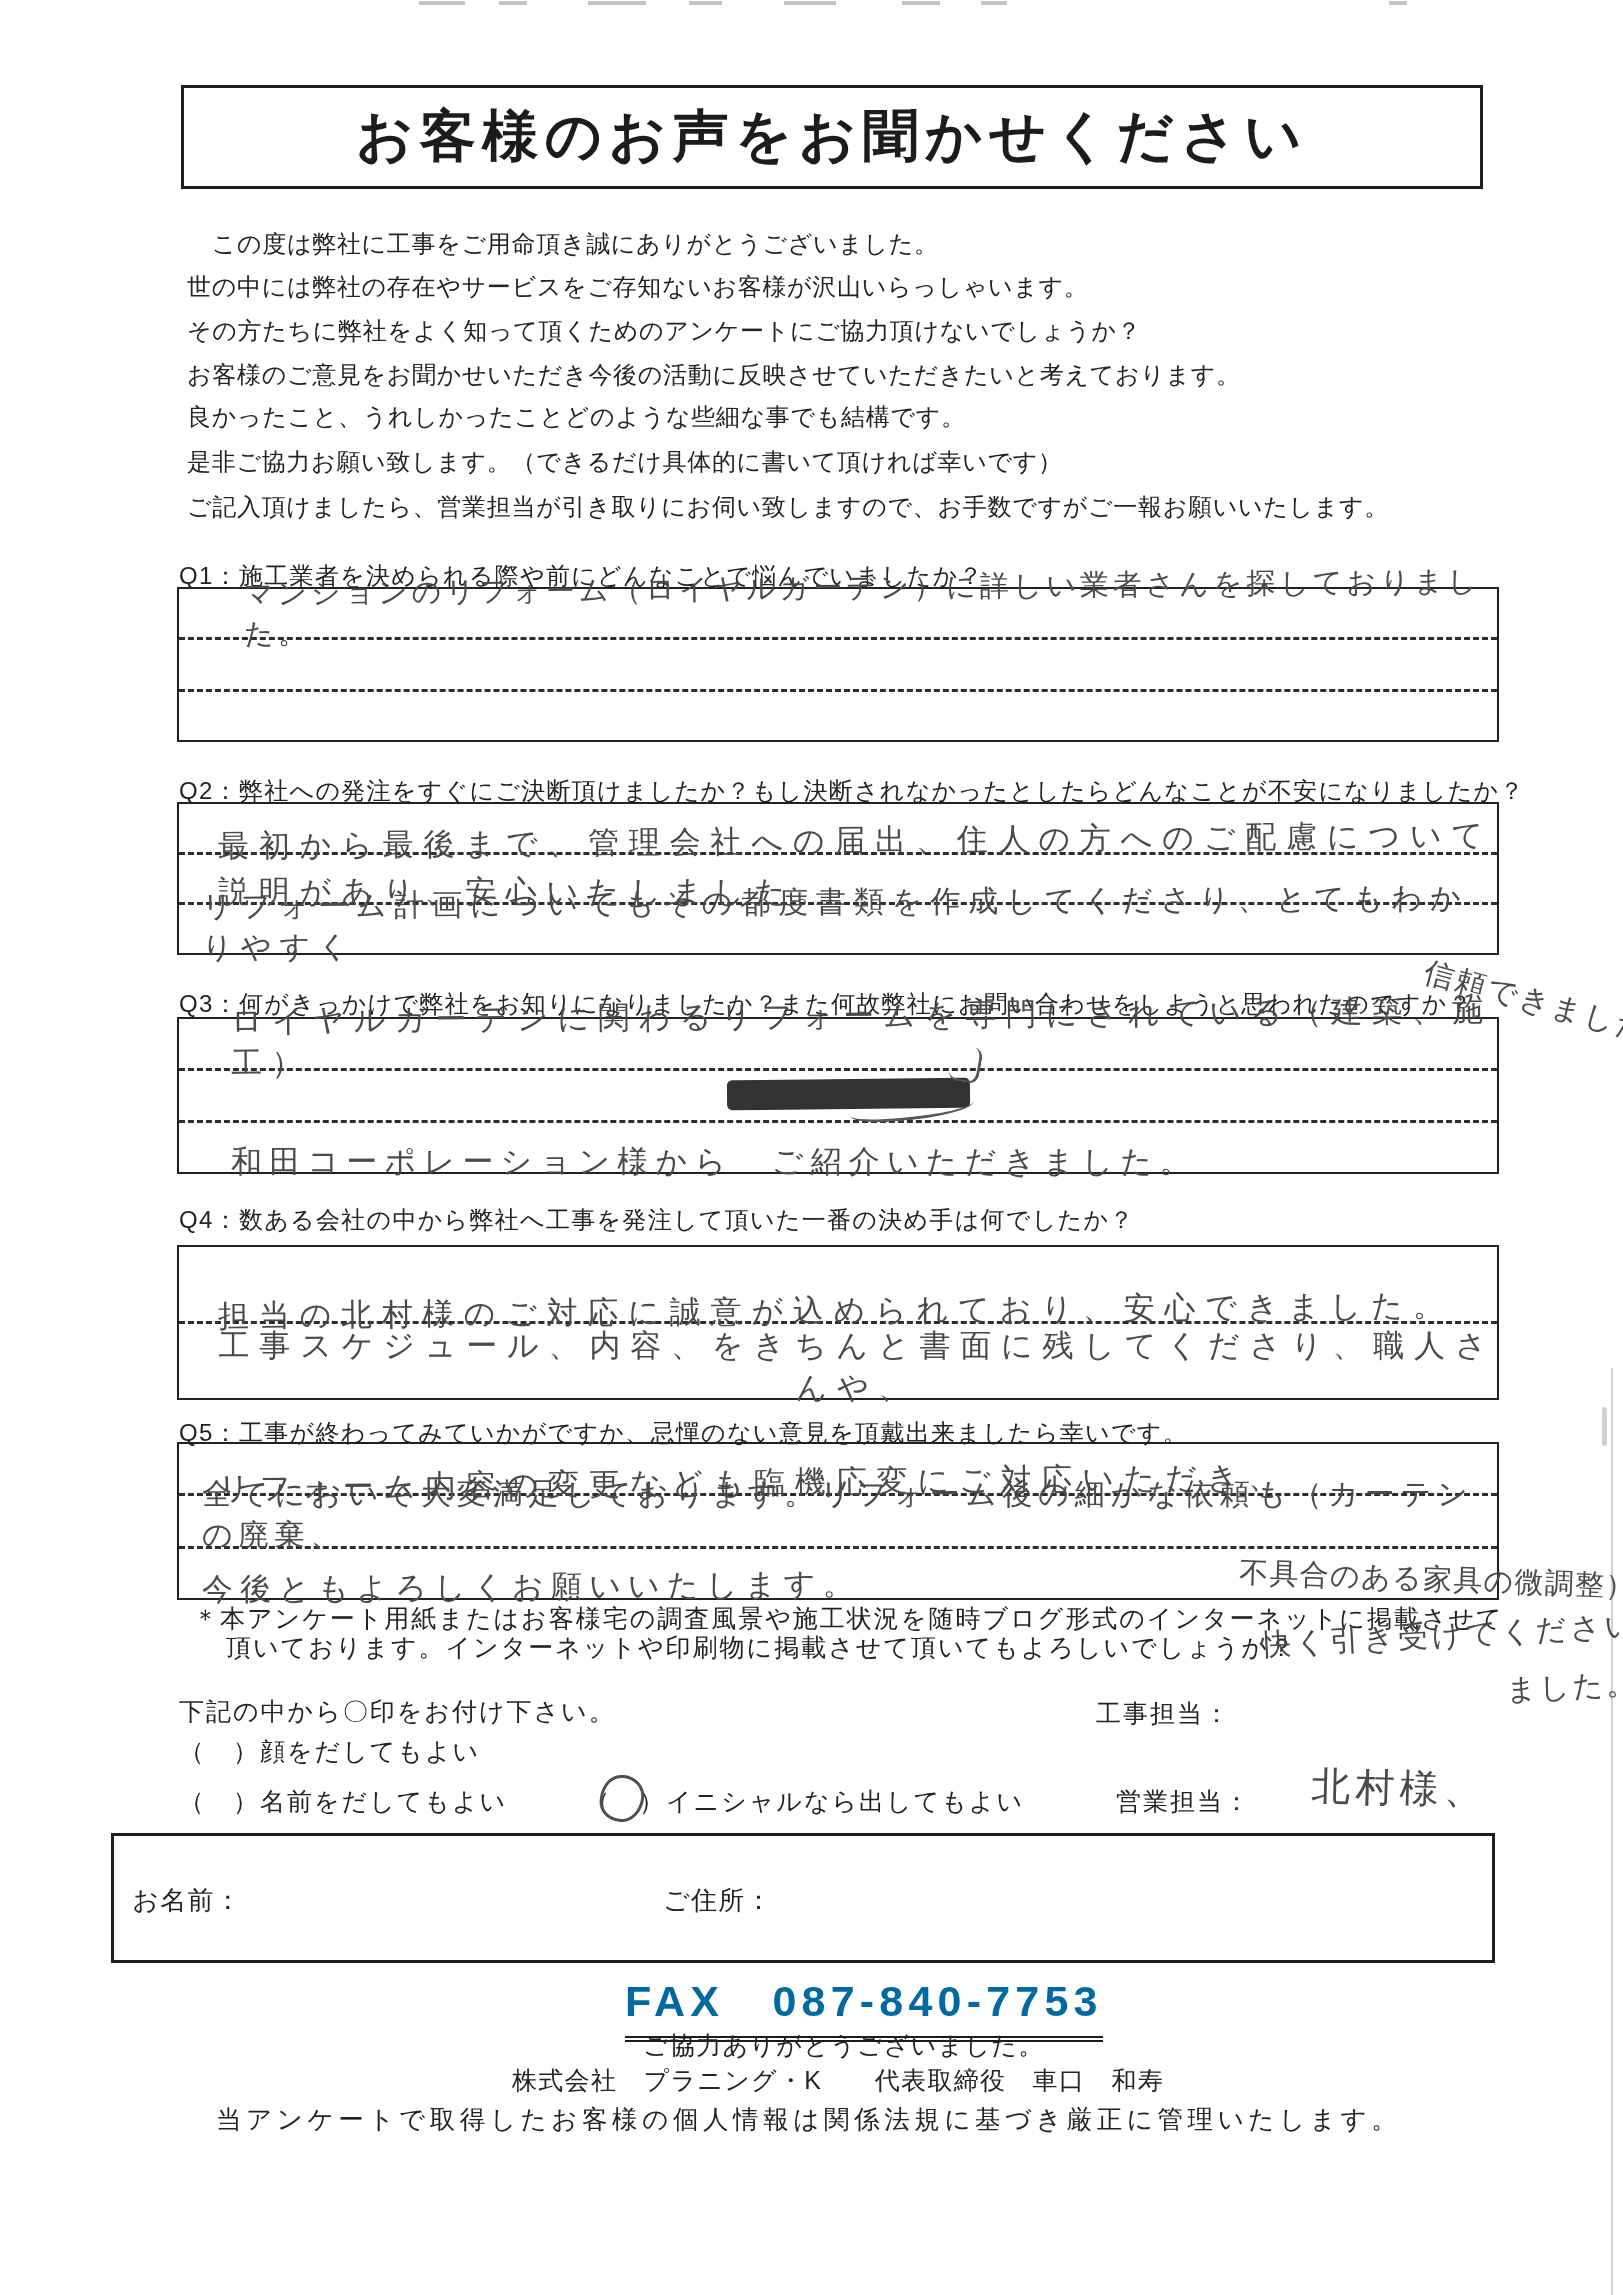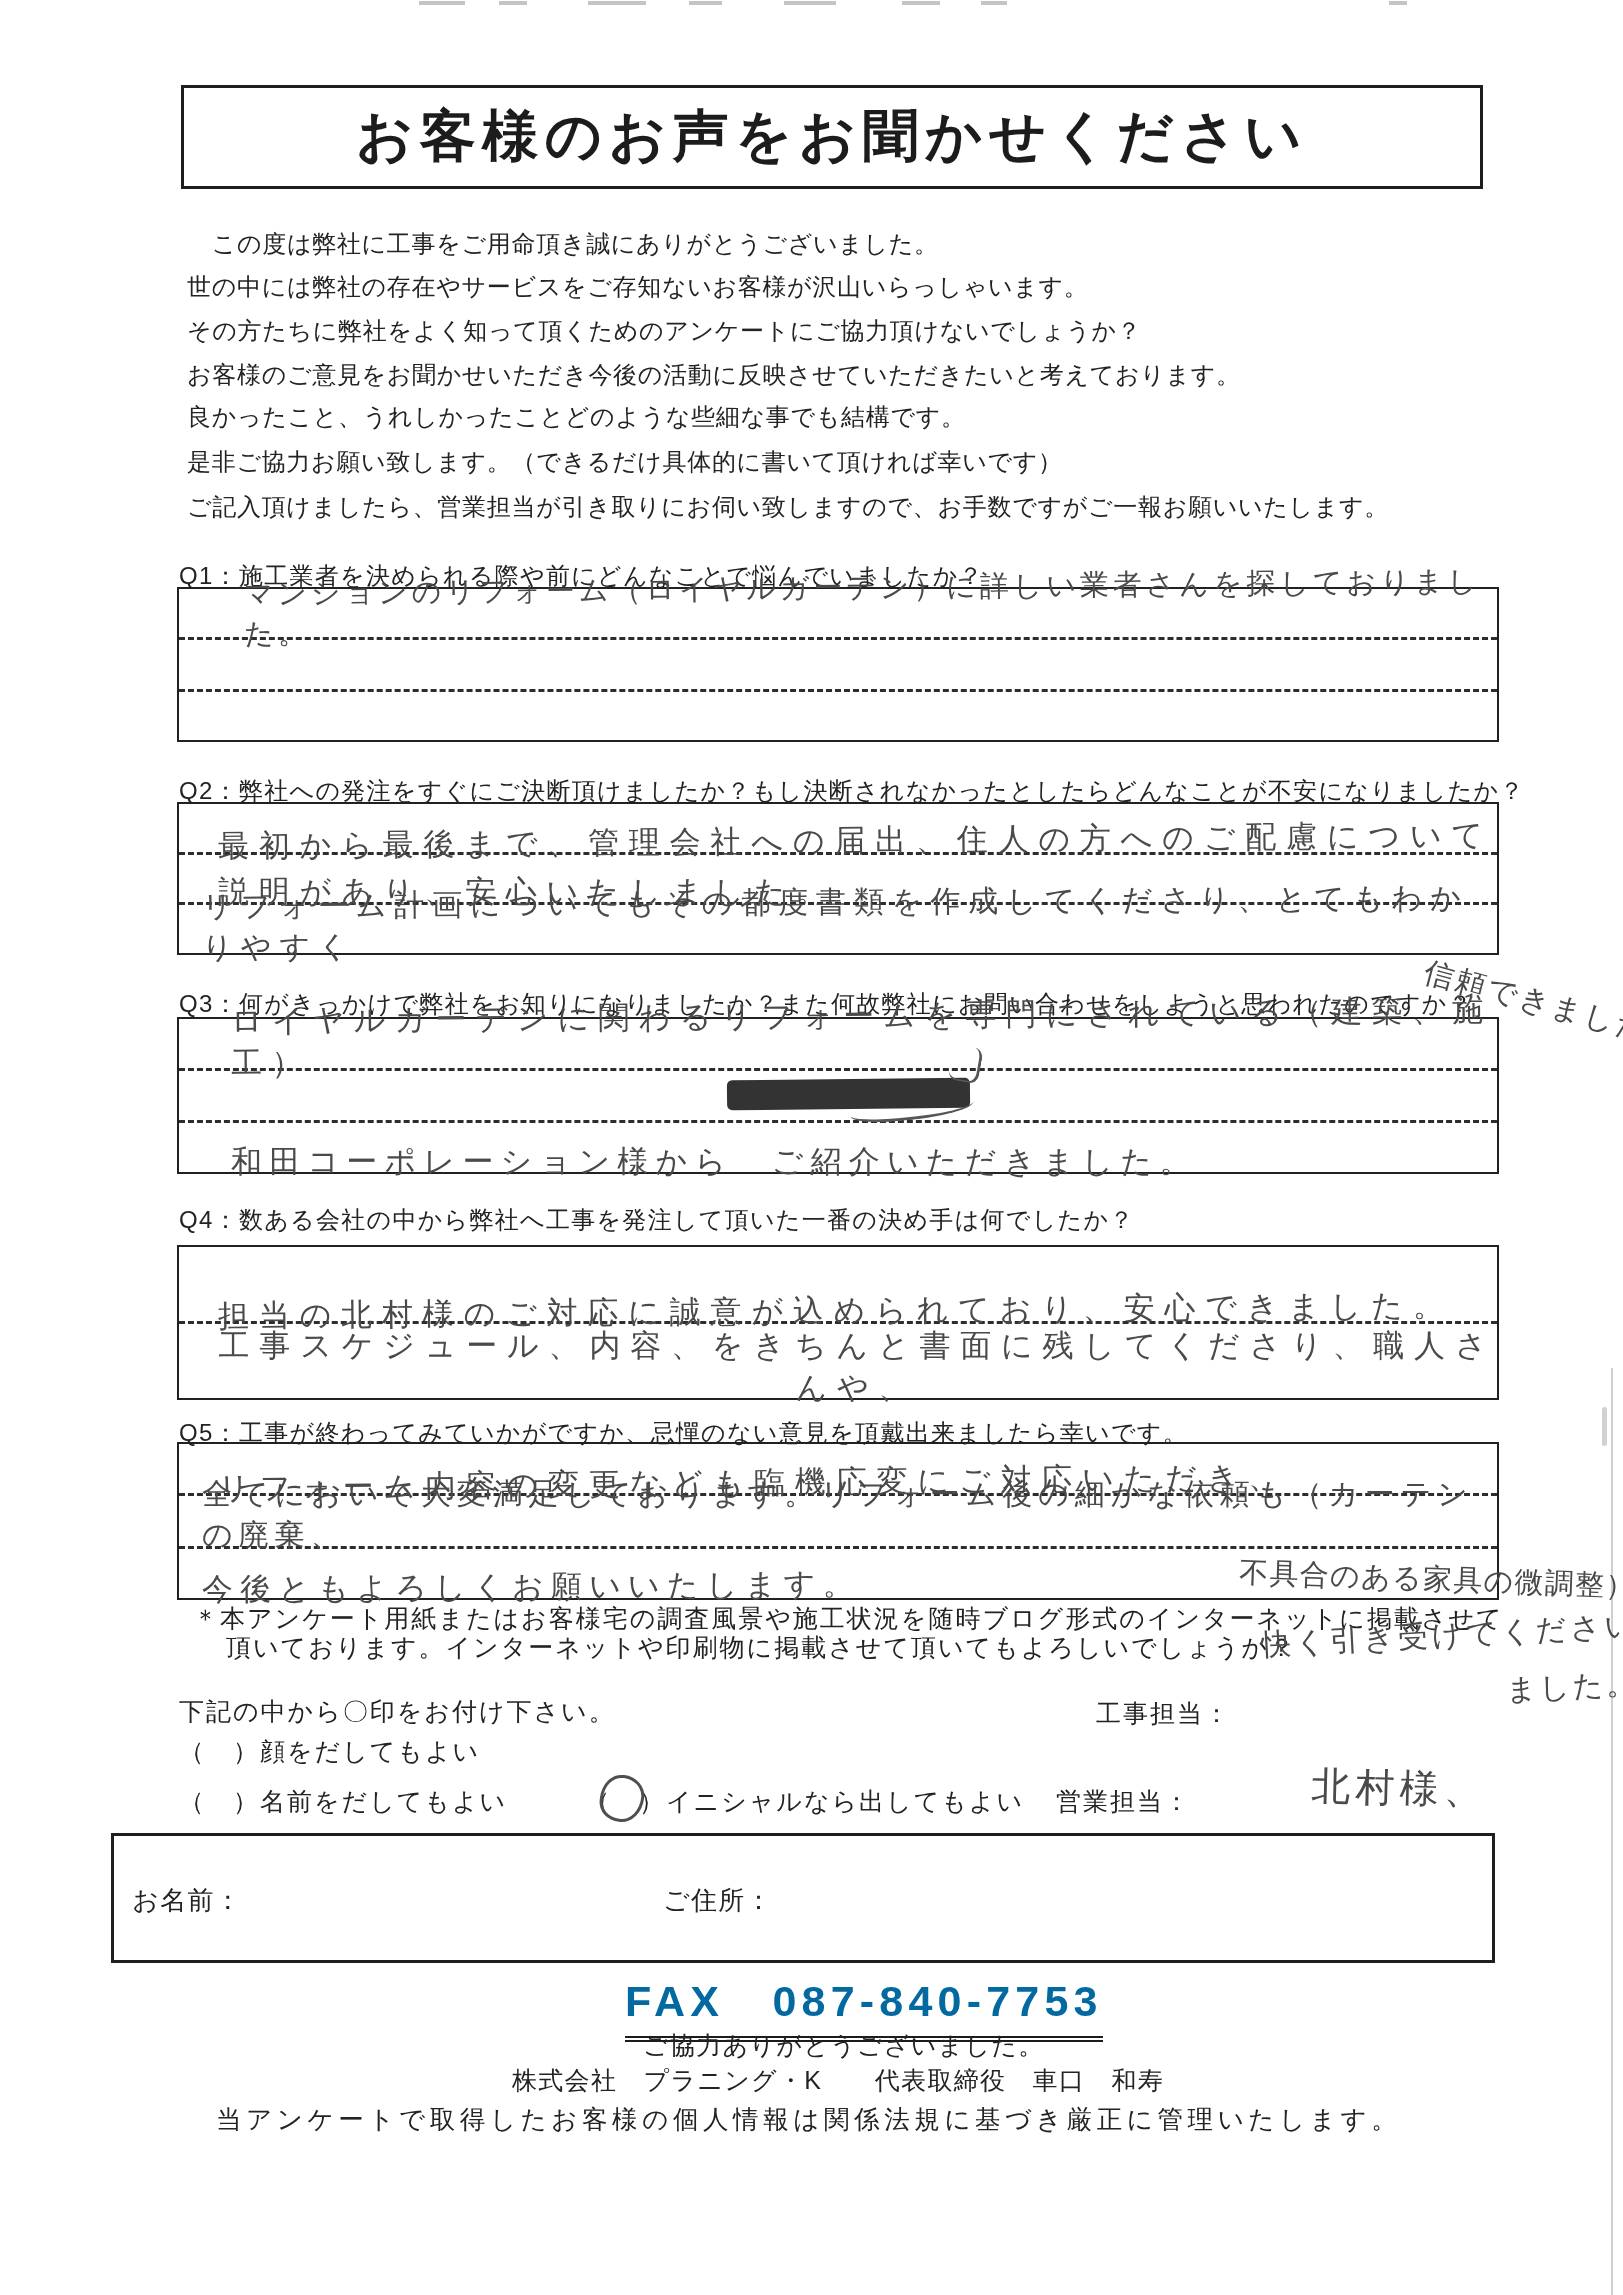--- a/index.html
+++ b/index.html
@@ -159,21 +159,21 @@
 
   <div class="abs print optrow" style="left:179px;top:1785px;">
     <span>（　）</span><span>名前をだしてもよい</span>
   </div>
 
   <div class="abs print optrow" style="left:585px;top:1785px;">
     <span>（　）</span><span>イニシャルなら出してもよい</span>
   </div>
   <div class="circle-mark" style="left:600px;top:1775px;width:38px;height:41px;"></div>
 
-  <div class="abs print optrow" style="left:1056px;top:1785px;">営業担当：</div>
+  <div class="abs print optrow" style="left:1116px;top:1785px;">営業担当：</div>
   <div class="abs hw" style="left:1312px;top:1759px;font-size:39px;letter-spacing:5.2px;transform:rotate(1.5deg);transform-origin:left top;">北村様、</div>
 
   <div class="namebox">
     <span class="abs print" style="left:18.3px;top:47px;font-size:26px;letter-spacing:1.3px;">お名前：</span>
     <span class="abs" style="left:131px;top:39px;width:393px;height:46px;"></span>
     <span class="abs print" style="left:549px;top:47px;font-size:26px;letter-spacing:1.3px;">ご住所：</span>
     <span class="abs" style="left:668px;top:39px;width:655px;height:46px;"></span>
   </div>
 
   <div class="abs fax" style="left:625px;top:1973px;">FAX　087-840-7753</div>

